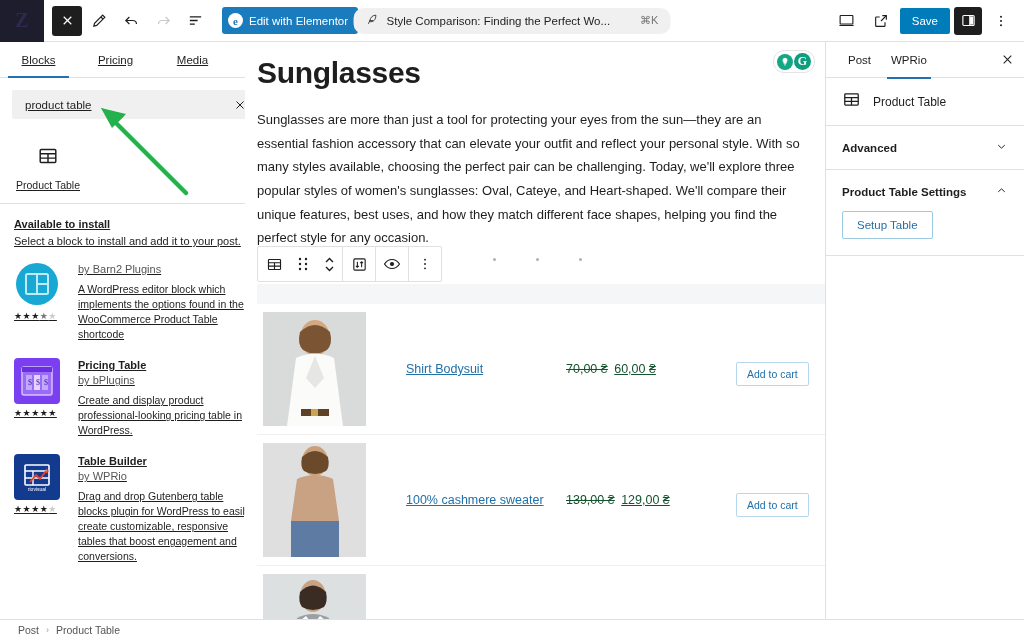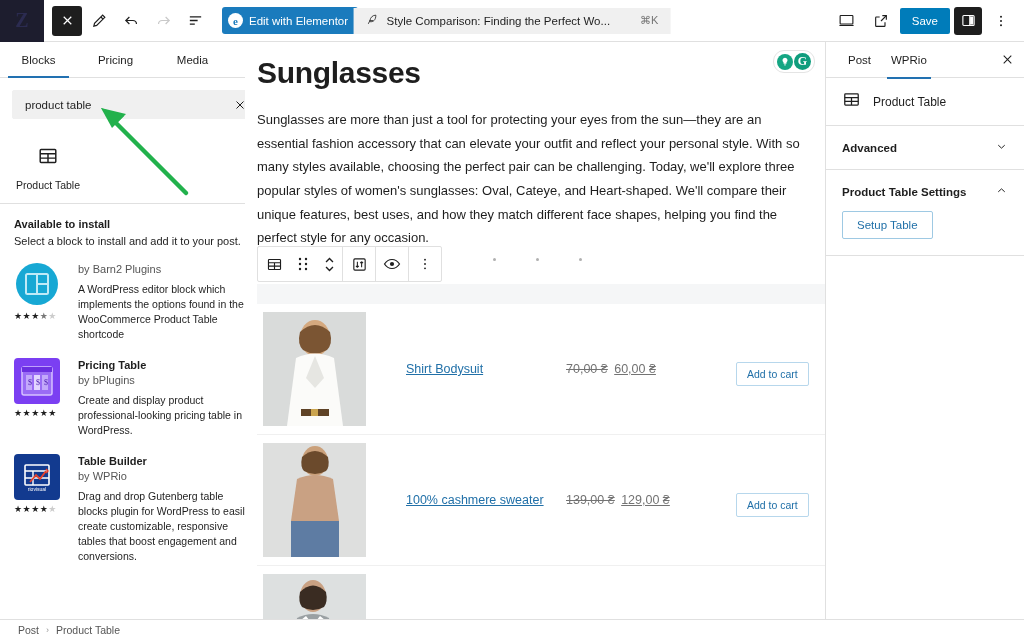--- a/index.html
+++ b/index.html
@@ -43,21 +43,21 @@
   }
   .elementor-dot {
     width: 15px; height: 15px; border-radius: 50%;
     background: #fff; color: #1a7bbd;
     display: flex; align-items: center; justify-content: center;
     font-size: 11px; font-weight: bold; font-family: "Liberation Serif", serif;
   }
   .tb-center {
     position: absolute; left: 50%; transform: translateX(-50%);
     display: flex; align-items: center; gap: 8px;
-    background: #f0f0f0; border-radius: 0;
+    background: #f0f0f0; border-radius: 10px;
     height: 26px; padding: 0 12px; min-width: 300px;
     justify-content: center; cursor: pointer;
   }
   .tb-center .doc-title { font-size: 11.5px; color: #1e1e1e; }
   .tb-center .kbd { font-size: 11px; color: #757575; margin-left: 22px; }
   .tb-right {
     position: absolute; right: 8px; display: flex; align-items: center; gap: 4px;
   }
   .save-btn {
     background: #007cba; color: #fff; font-size: 11.5px;
@@ -65,21 +65,21 @@
     display: flex; align-items: center; cursor: pointer; border: none;
   }
   .sq-dark {
     width: 28px; height: 28px; background: #1e1e1e; border-radius: 3px;
     display: flex; align-items: center; justify-content: center; cursor: pointer;
   }
 
   
   .inserter {
     position: absolute; top: 42px; left: 0; width: 268px; height: 577px;
-    background: #fff; border-right: 1px solid #e0e0e0; overflow: hidden;
+    background: #fff; border-right: 1px solid #e0e0e0; overflow: hidden; text-decoration: underline;
   }
   .ins-tabs {
     display: flex; align-items: stretch; height: 36px;
     border-bottom: 1px solid #e0e0e0; position: relative;
   }
   .ins-tab {
     flex: 1; display: flex; align-items: center; justify-content: center;
     font-size: 11.5px; color: #1e1e1e; cursor: pointer; position: relative;
   }
   .ins-tab.active { font-weight: normal; }
@@ -186,21 +186,21 @@
     border-bottom: 1px solid #f0f0f0; padding: 8px 0;
   }
   .pt-thumb {
     width: 103px; height: 114px; flex-shrink: 0; margin-left: 6px;
     background: #dfe1e0; position: relative; overflow: hidden;
   }
   .pt-name {
     width: 200px; padding-left: 40px; font-size: 12.5px;
     color: #2170a8; text-decoration: underline; cursor: pointer;
   }
-  .pt-price { width: 170px; font-size: 12.5px; color: #737373; }
+  .pt-price { width: 170px; font-size: 12.5px; color: #14532d; }
   .pt-price .old { text-decoration: line-through; }
   .pt-price .new { text-decoration: underline; margin-left: 3px; }
   .pt-cart {
     border: 1px solid #b7d7ec; color: #2170a8; background: #fff;
     font-size: 10.5px; padding: 5px 10px; border-radius: 2px; cursor: pointer;
     white-space: nowrap;
     margin-top: 10px;
   }
 
   

